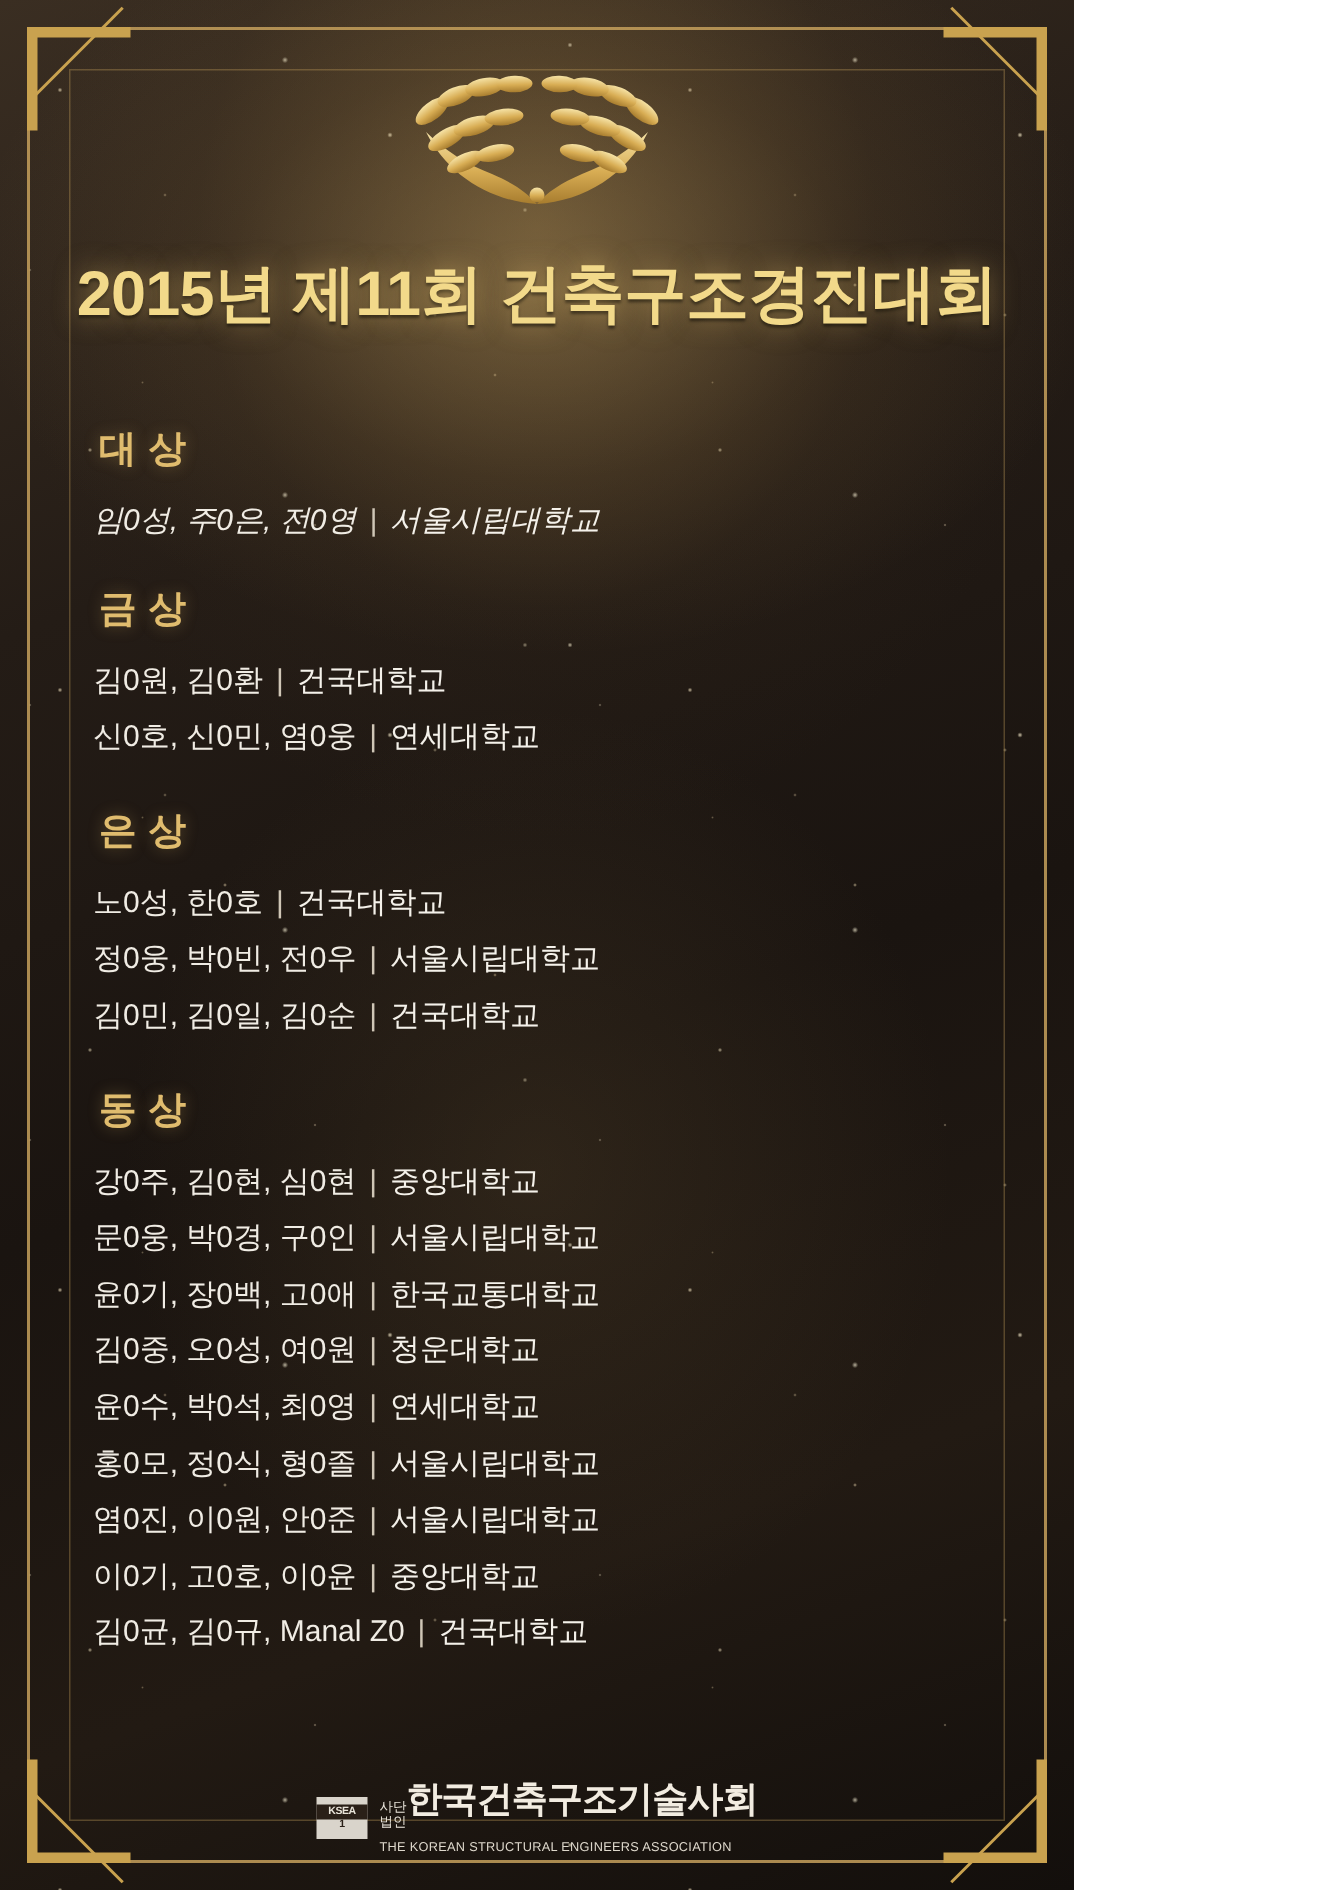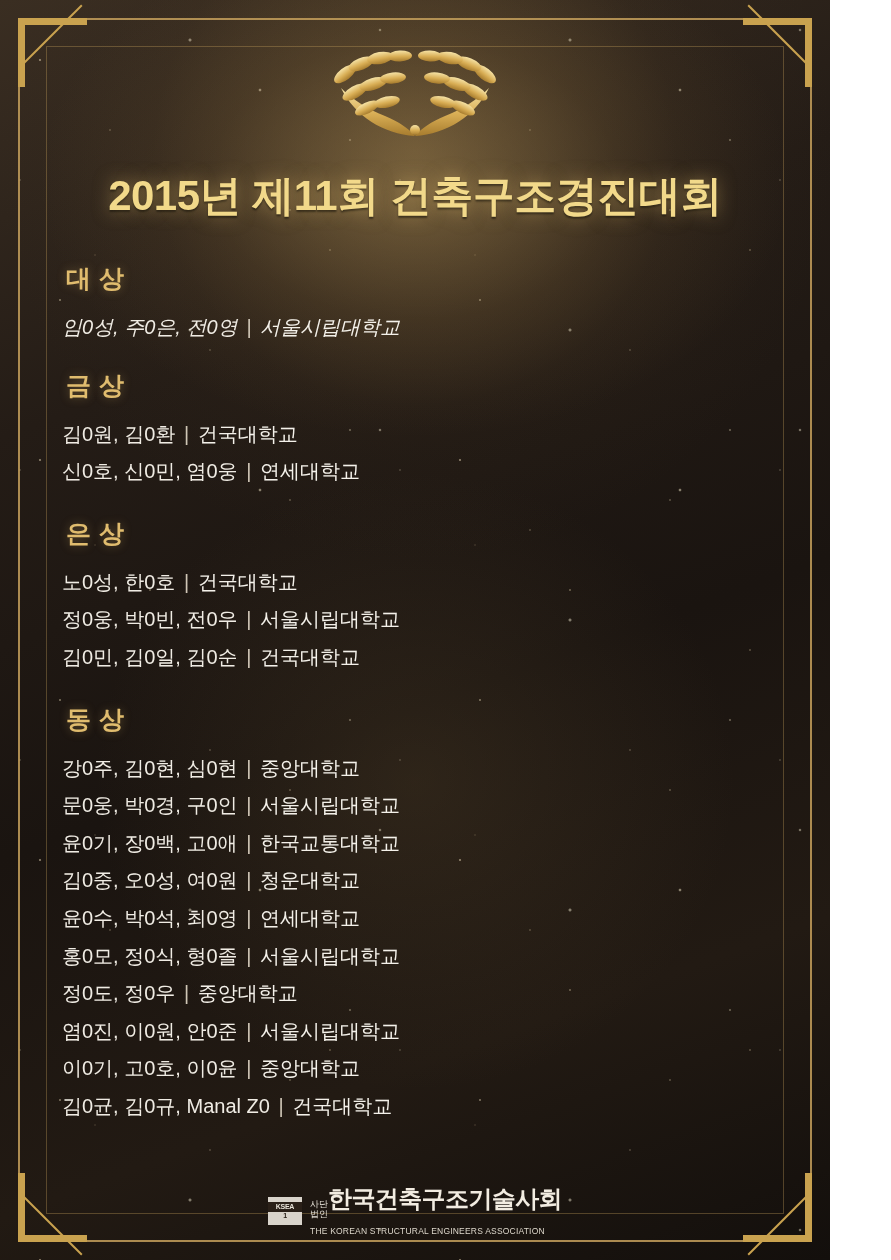--- a/index.html
+++ b/index.html
@@ -5,21 +5,21 @@
   html, body {
     margin: 0;
     padding: 0;
     background: #ffffff;
   }
   body {
     font-family: "Liberation Sans", sans-serif;
   }
   .poster {
     position: relative;
-    width: 830px;
+    width: 716px;
     height: 1260px;
     overflow: hidden;
     background:
       radial-gradient(ellipse 70% 45% at 50% 12%, rgba(120, 95, 55, 0.55) 0%, rgba(60, 46, 30, 0.18) 45%, rgba(0,0,0,0) 72%),
       radial-gradient(ellipse 55% 35% at 50% 62%, rgba(90, 72, 45, 0.30) 0%, rgba(0,0,0,0) 70%),
       linear-gradient(160deg, #3a2e22 0%, #241c16 28%, #1a1410 55%, #221a13 78%, #130f0c 100%);
   }
   
   .stars {
     position: absolute;
@@ -124,20 +124,21 @@
   }
 
   .content {
     position: absolute;
     top: 262px;
     left: 62px;
     right: 62px;
   }
   .award-block {
     margin-bottom: 4px;
+    margin-top: 20px;
   }
   .award-title {
     color: #e0bc6e;
     font-size: 25px;
     letter-spacing: 0.5px;
     margin: 0 0 14px 4px;
     text-shadow: 0 0 10px rgba(220, 180, 100, 0.35);
   }
   .winner-list {
     list-style: none;
@@ -363,25 +364,20 @@
           <span>윤0수, 박0석, 최0영</span>
           <span class="sep">|</span>
           <span class="school">연세대학교</span>
         </li>
         <li class="winner">
           <span>홍0모, 정0식, 형0졸</span>
           <span class="sep">|</span>
           <span class="school">서울시립대학교</span>
         </li>
         <li class="winner">
-          <span>정0도, 정0우</span>
-          <span class="sep">|</span>
-          <span class="school">중앙대학교</span>
-        </li>
-        <li class="winner">
           <span>염0진, 이0원, 안0준</span>
           <span class="sep">|</span>
           <span class="school">서울시립대학교</span>
         </li>
         <li class="winner">
           <span>이0기, 고0호, 이0윤</span>
           <span class="sep">|</span>
           <span class="school">중앙대학교</span>
         </li>
         <li class="winner">

